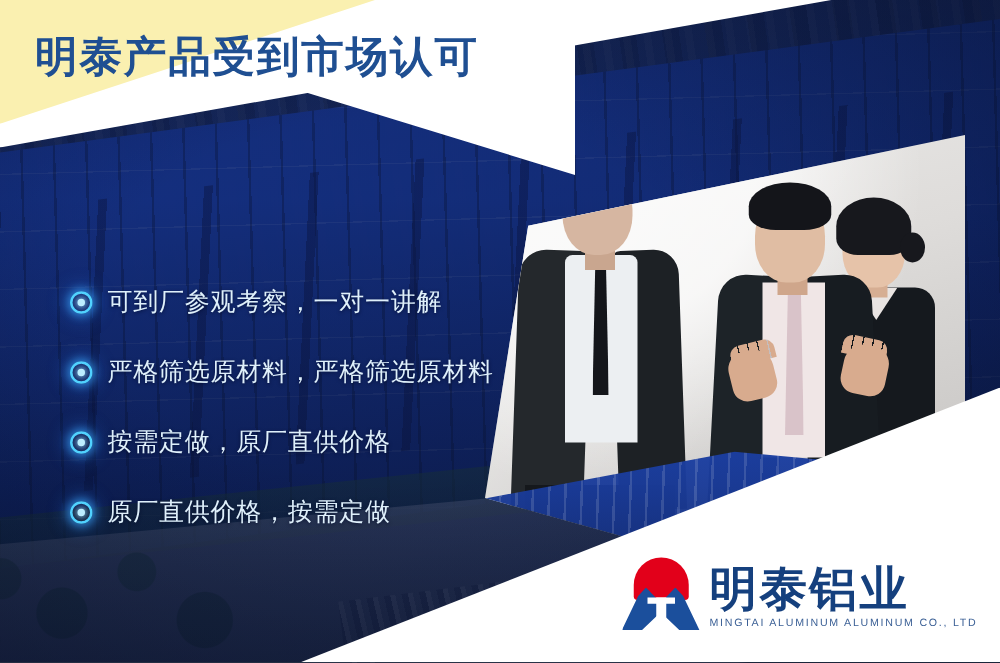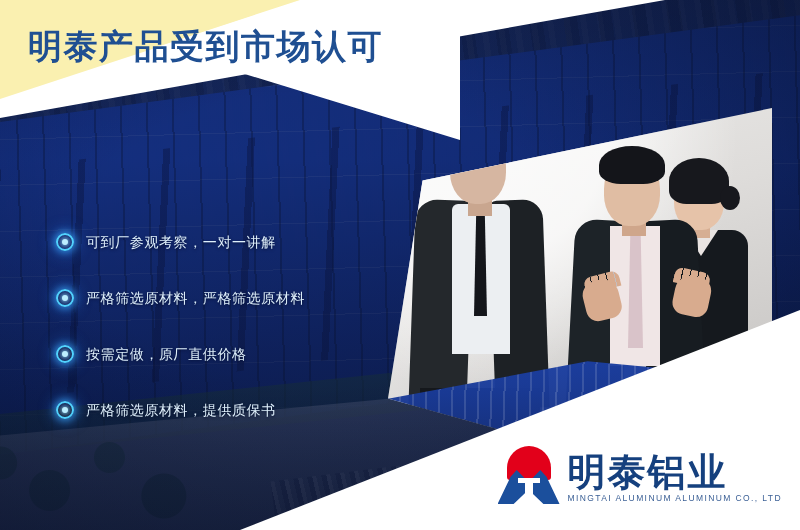--- a/index.html
+++ b/index.html
@@ -164,21 +164,21 @@
   }
   .bullet .dot::after{
     content:"";
     position:absolute;left:50%;top:50%;
     width:6px;height:6px;margin:-3px 0 0 -3px;
     border-radius:50%;
     background:#bdeeff;
     box-shadow:0 0 5px 1px rgba(150,225,255,.9);
   }
   .bullet .txt{
-    font-size:14px;line-height:22px;
+    font-size:20px;line-height:22px;
     color:#dff0fb;
     letter-spacing:.6px;
     text-shadow:0 1px 3px rgba(0,10,40,.75);
     white-space:nowrap;
     text-align:right;
   }
 
   
   .photo{
     position:absolute;
@@ -318,21 +318,21 @@
       <span class="txt">严格筛选原材料，严格筛选原材料</span>
     </div>
 
     <div class="bullet">
       <span class="dot"></span>
       <span class="txt">按需定做，原厂直供价格</span>
     </div>
 
     <div class="bullet">
       <span class="dot"></span>
-      <span class="txt">严格筛选原材料，提供质保书</span>
+      <span class="txt">原厂直供价格，按需定做</span>
     </div>
 
   </div>
 
   <div class="photo">
     <div class="studio-sweep"></div>
 
     <div class="p1-jacket-l"></div>
     <div class="p1-jacket-r"></div>
     <div class="p1-shirt"></div>

